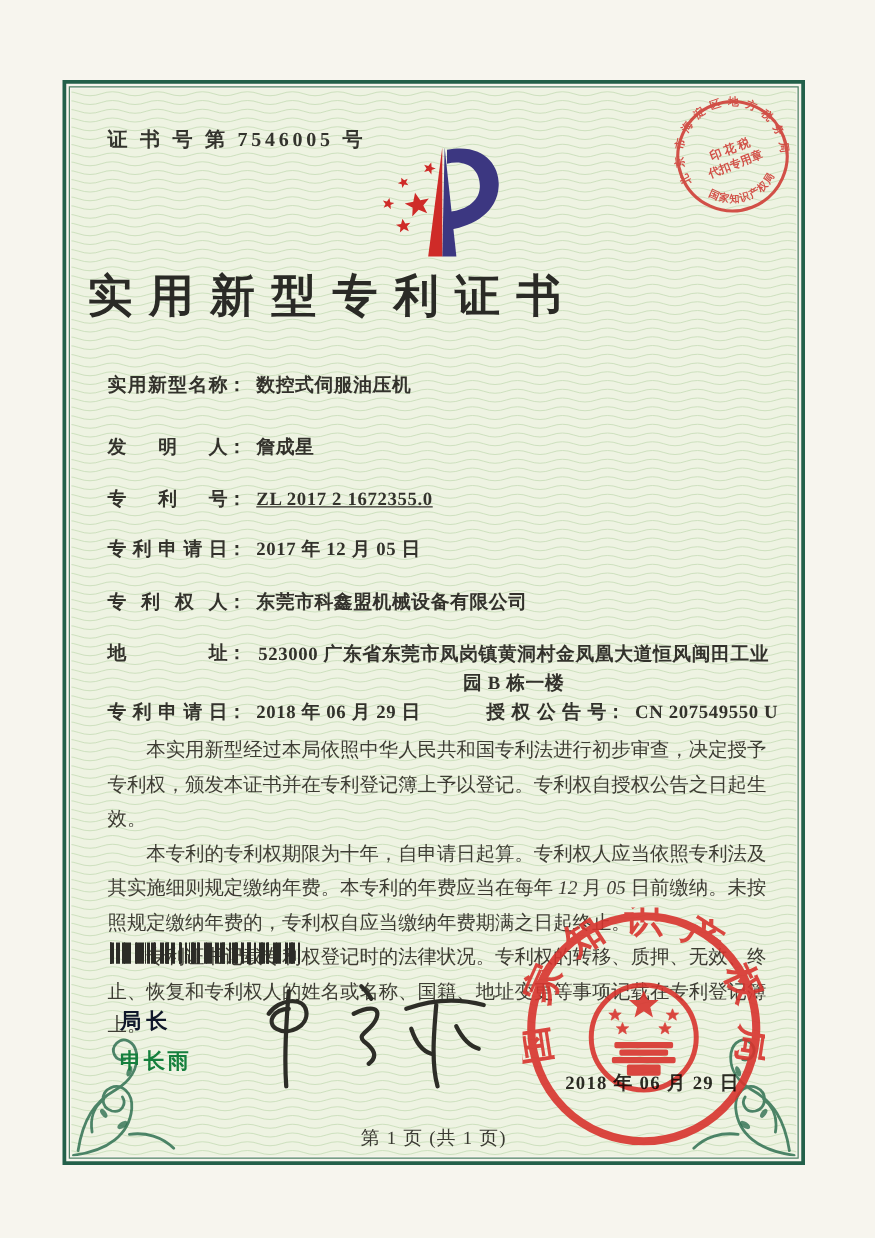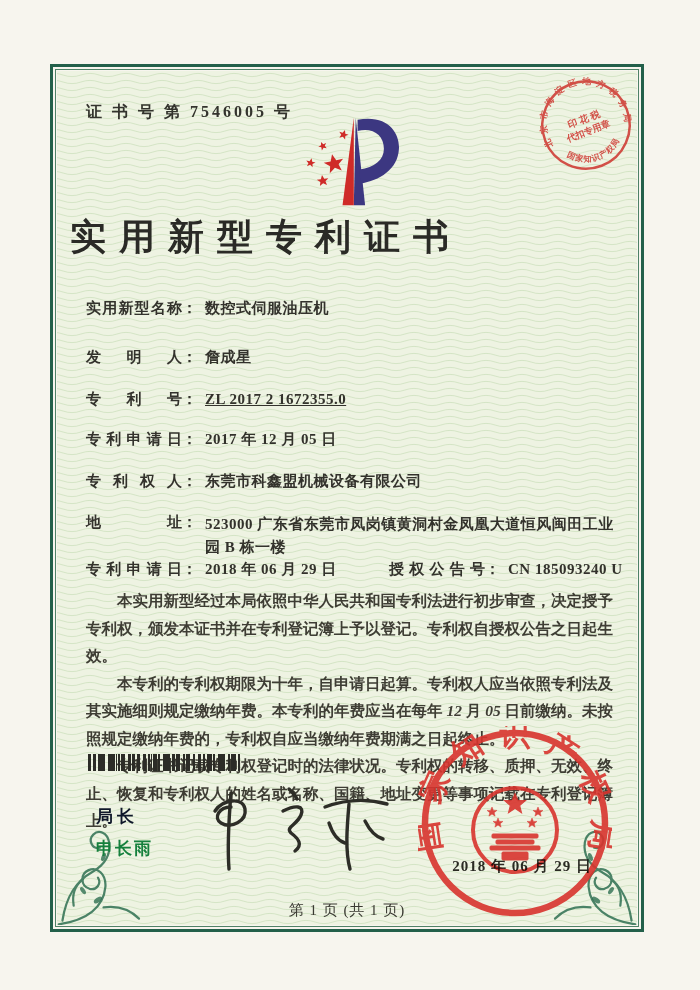--- a/index.html
+++ b/index.html
@@ -14,25 +14,25 @@
 
   .cert-no{left:29px;top:31px;font-size:16px;color:#33332d;letter-spacing:3px;font-weight:600;}
 
   .title{left:0;top:142px;width:100%;text-align:left;font-size:36px;font-weight:600;
          color:#2a2a26;letter-spacing:13px;text-indent:13px;}
 
   .fields{font-size:15px;color:#33322c;font-weight:600;}
   .frow{position:absolute;left:29px;white-space:nowrap;}
   .flabel{display:inline-block;width:96px;text-align:justify;text-align-last:justify;}
   .fcolon{display:inline-block;margin-right:8px;}
-  .fval{letter-spacing:0.5px;}
+  .fval{letter-spacing:0.5px;text-align:center;}
   .fval-wrap{display:inline-block;width:412px;white-space:normal;vertical-align:top;line-height:23px;}
 
   .paras{left:29px;top:516px;width:534px;font-size:15.5px;line-height:27.5px;color:#3e3d34;
-         font-style:oblique 6deg;font-weight:700;}
+         font-style:oblique 6deg;font-weight:400;}
   .paras p{margin:0;text-indent:2em;}
 
   .barcode{left:31px;top:683px;width:153px;height:17px;
     background-image:
       repeating-linear-gradient(90deg,#2c2c27 0 2px,rgba(0,0,0,0) 2px 5px),
       repeating-linear-gradient(90deg,#2c2c27 0 1px,rgba(0,0,0,0) 1px 7px),
       repeating-linear-gradient(90deg,#2c2c27 0 3px,rgba(0,0,0,0) 3px 11px);}
 
   .signer-title{left:39px;top:734px;font-size:17px;color:#0f172a;letter-spacing:4px;font-weight:600;}
   .signer-name{left:39px;top:766px;font-size:17px;color:#15803d;letter-spacing:2px;font-weight:700;}
@@ -141,21 +141,21 @@
           <div class="frow" style="top:401px;">
             <span class="flabel">专利权人</span><span class="fcolon">：</span><span class="fval">东莞市科鑫盟机械设备有限公司</span>
           </div>
           <div class="frow" style="top:442px;">
             <span class="flabel">地址</span><span class="fcolon">：</span><span class="fval fval-wrap">523000 广东省东莞市凤岗镇黄洞村金凤凰大道恒风闽田工业园 B 栋一楼</span>
           </div>
           <div class="frow" style="top:489px;">
             <span class="flabel">专利申请日</span><span class="fcolon">：</span><span class="fval">2018 年 06 月 29 日</span>
           </div>
           <div class="frow" style="top:489px;left:332px;">
-            <span class="flabel">授权公告号</span><span class="fcolon">：</span><span class="fval">CN 185093240 U</span>
+            <span class="flabel">授权公告号</span><span class="fcolon">：</span><span class="fval">CN 207549550 U</span>
           </div>
         </div>
 
         <div class="abs paras">
           <p>本实用新型经过本局依照中华人民共和国专利法进行初步审查，决定授予专利权，颁发本证书并在专利登记簿上予以登记。专利权自授权公告之日起生效。</p>
           <p>本专利的专利权期限为十年，自申请日起算。专利权人应当依照专利法及其实施细则规定缴纳年费。本专利的年费应当在每年 12 月 05 日前缴纳。未按照规定缴纳年费的，专利权自应当缴纳年费期满之日起终止。</p>
           <p>专利证书记载专利权登记时的法律状况。专利权的转移、质押、无效、终止、恢复和专利权人的姓名或名称、国籍、地址变更等事项记载在专利登记簿上。</p>
         </div>
 
         <div class="abs barcode"></div>

